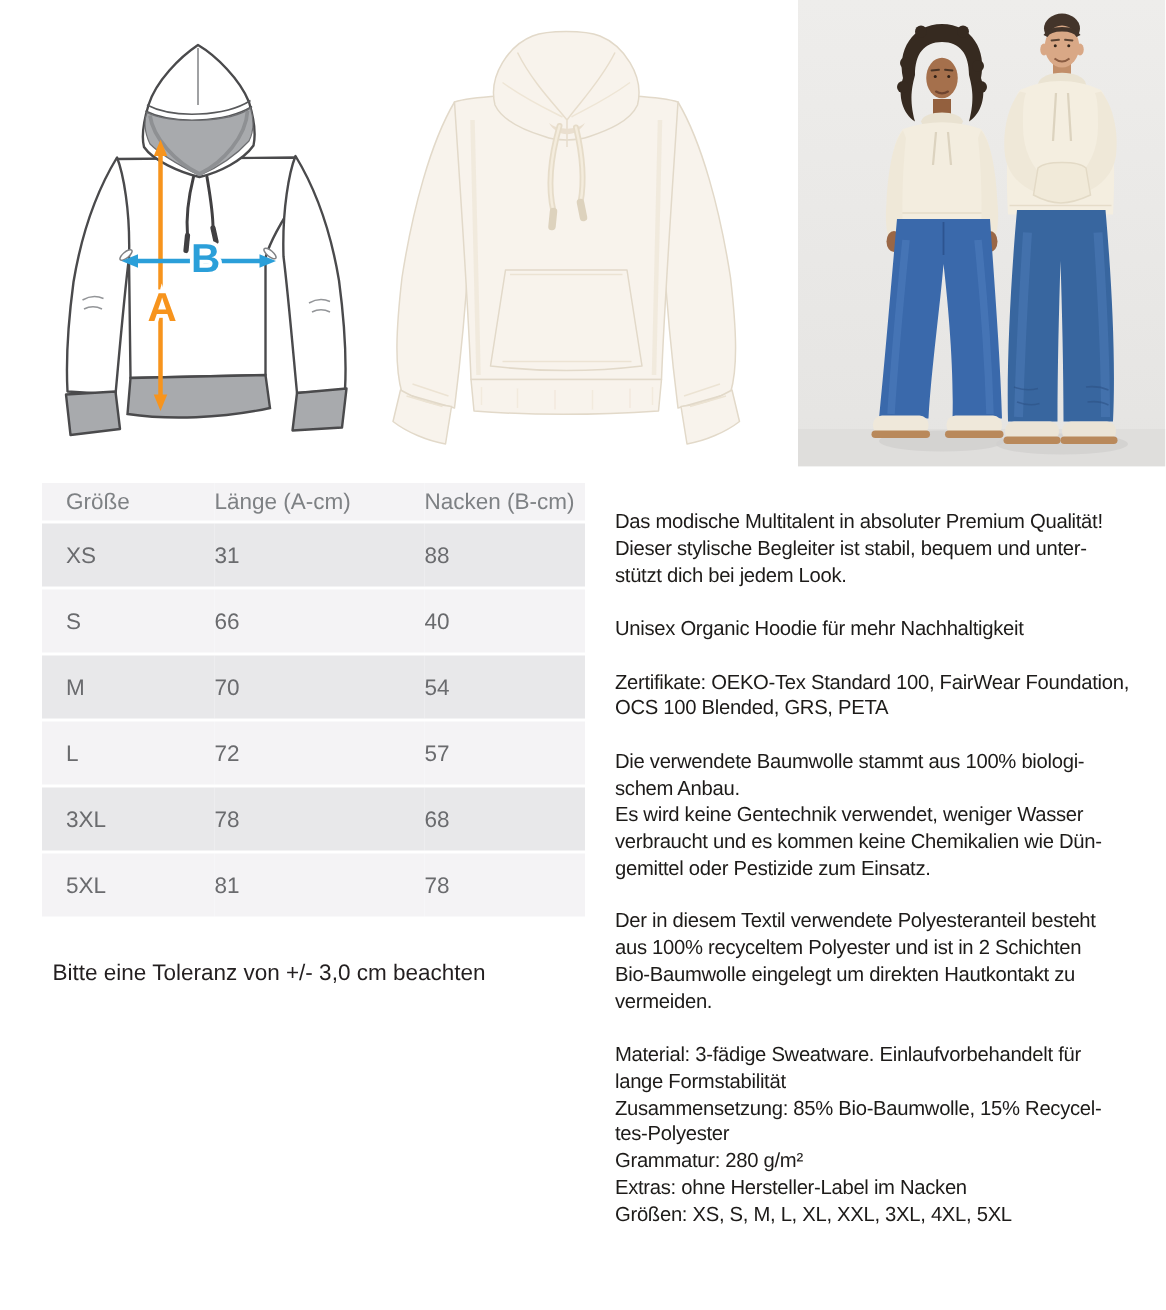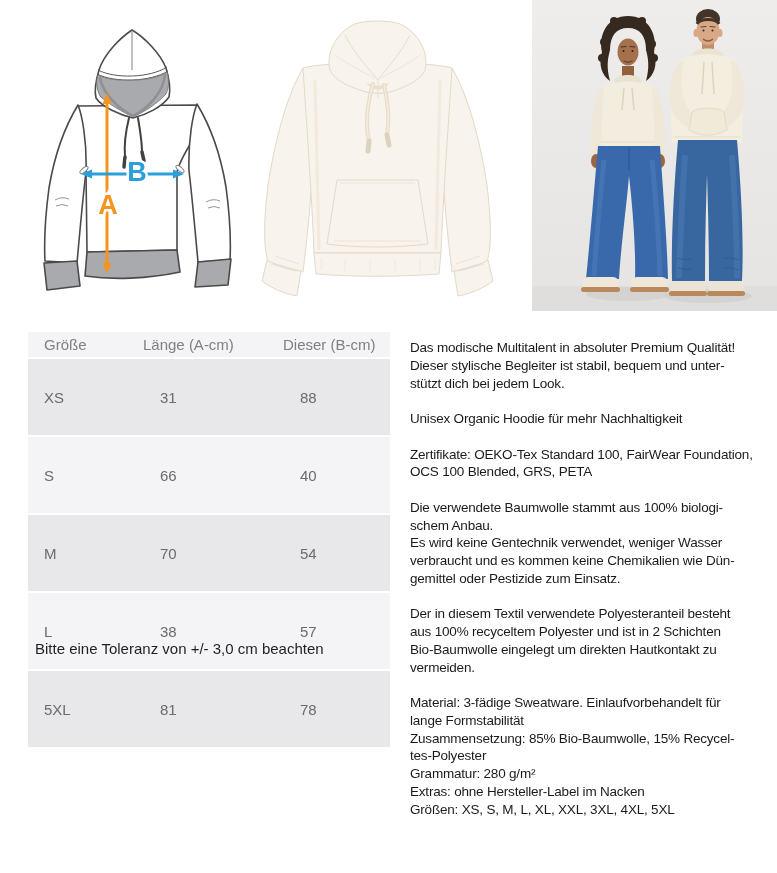--- a/index.html
+++ b/index.html
@@ -10,29 +10,29 @@
   .abs{position:absolute}
 
   
   #diagram-fig{left:30px;top:20px;width:215px;height:272px}
   #flatlay-fig{left:255px;top:10px;width:250px;height:295px}
   #models-fig{left:532px;top:0;width:245px;height:311px}
   figure{margin:0;padding:0}
 
   
   #size-table{
-    position:absolute;left:28px;top:330px;width:362px;
+    position:absolute;left:28px;top:320px;width:362px;
     border-collapse:separate;border-spacing:0 2px;
     font-size:15px;table-layout:fixed;
   }
   #size-table th{
     font-weight:400;color:#7e8184;background:#f4f3f5;height:25px;
     text-align:left;padding:0;
   }
-  #size-table td{color:#6a6b6e;height:42px;padding:17px}
+  #size-table td{color:#6a6b6e;height:42px;padding:0}
   #size-table th:first-child,#size-table td:first-child{padding-left:16px}
   #size-table tbody tr:nth-child(odd) td{background:#e8e8ea}
   #size-table tbody tr:nth-child(even) td{background:#f4f3f5}
 
   #tolerance-note{
     position:absolute;left:35px;top:625px;font-size:15px;color:#231f20;
   }
 
   
   #description{
@@ -229,43 +229,48 @@
 <table id="size-table">
   <colgroup>
       <col style="width:115px">
       <col style="width:140px">
       <col style="width:107px">
     </colgroup>
   <thead>
     <tr>
       <th>Größe</th>
       <th>Länge (A-cm)</th>
-      <th>Dieser (B-cm)</th>
+      <th>Nacken (B-cm)</th>
     </tr>
   </thead>
   <tbody>
     <tr>
         <td>XS</td>
         <td>31</td>
         <td>88</td>
       </tr>
     <tr>
         <td>S</td>
         <td>66</td>
         <td>40</td>
       </tr>
     <tr>
         <td>M</td>
         <td>70</td>
         <td>54</td>
       </tr>
     <tr>
         <td>L</td>
-        <td>38</td>
+        <td>72</td>
         <td>57</td>
+      </tr>
+    <tr>
+        <td>3XL</td>
+        <td>78</td>
+        <td>68</td>
       </tr>
     <tr>
         <td>5XL</td>
         <td>81</td>
         <td>78</td>
       </tr>
   </tbody>
 </table>
 
 <p id="tolerance-note">Bitte eine Toleranz von +/- 3,0 cm beachten</p>

